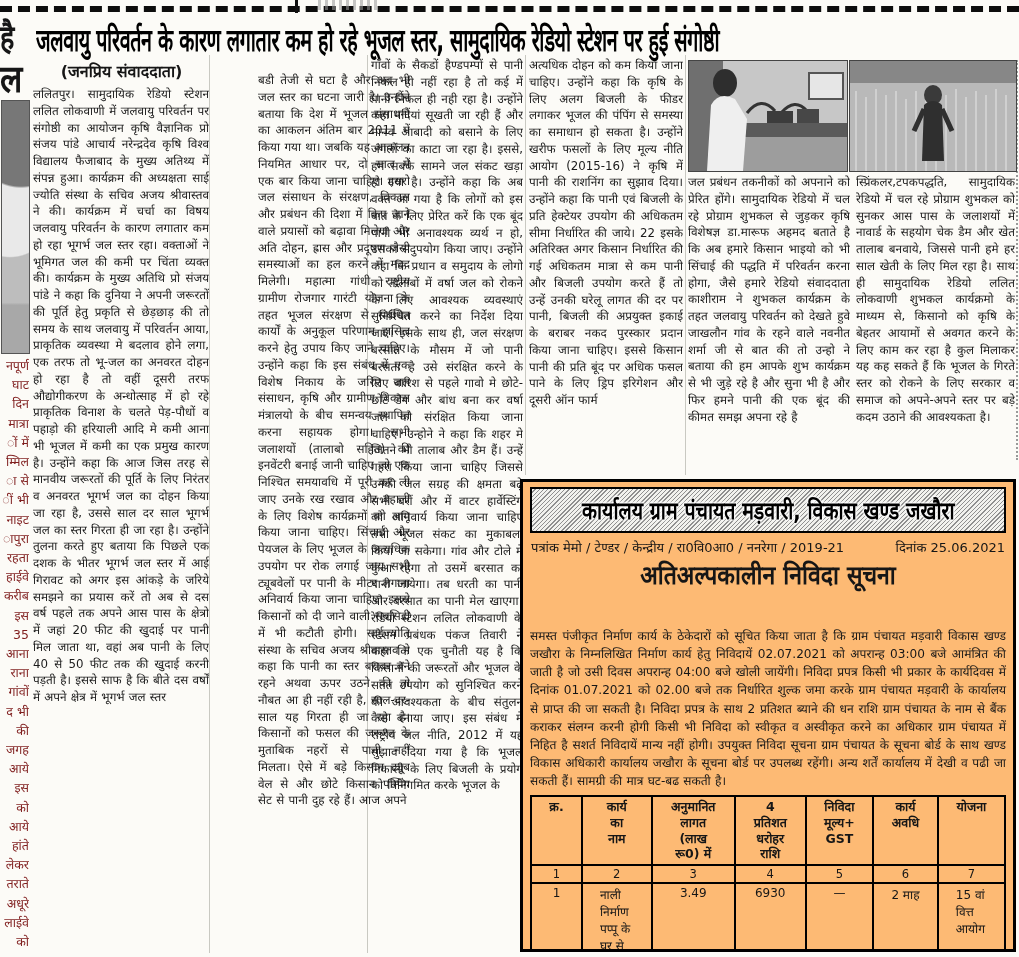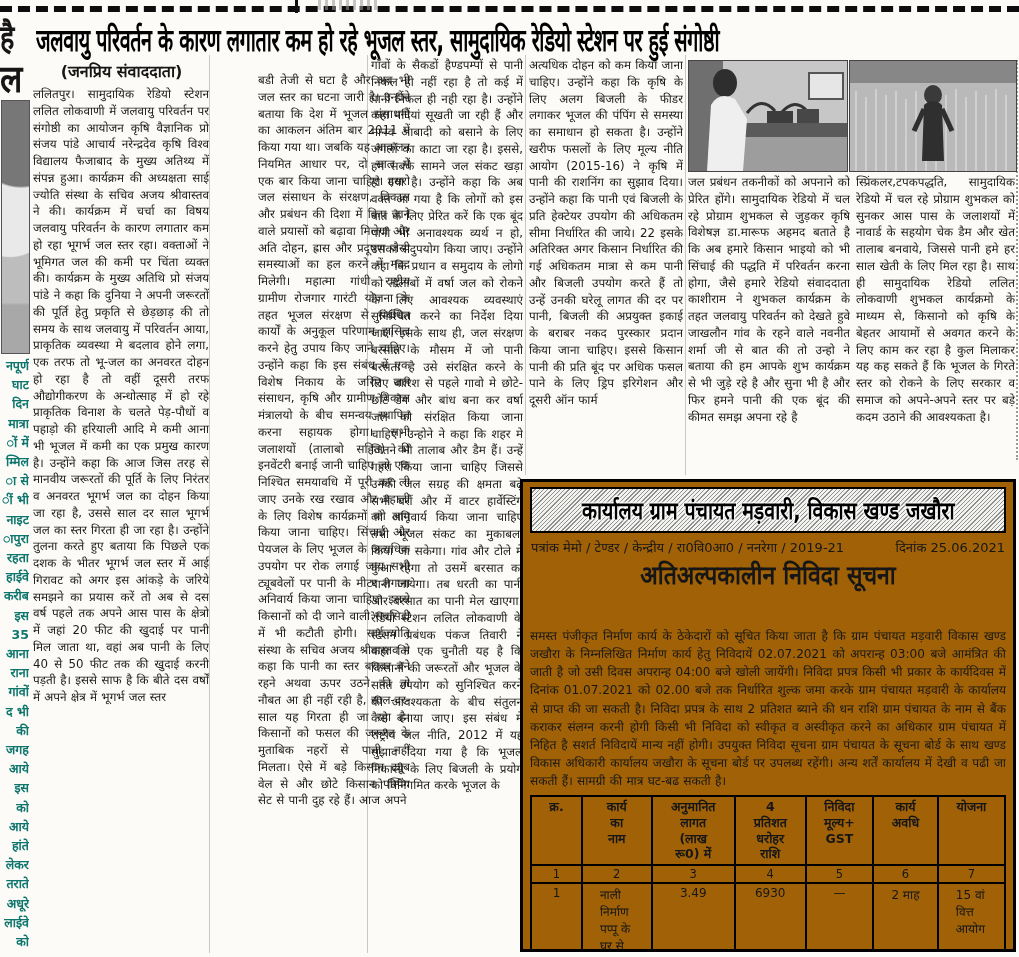--- a/index.html
+++ b/index.html
@@ -26,21 +26,21 @@
     transform:scaleY(1.25);transform-origin:left top;}
   .frag-la{position:absolute;top:52px;left:0px;width:30px;font-size:33px;font-weight:bold;
     transform:scaleY(1.15);transform-origin:left top;}
   .left-photo-frag{position:absolute;top:100px;left:1px;width:27px;height:252px;
     border:1px solid #555;
     background:
       radial-gradient(circle at 70% 15%, #777 0 22%, transparent 23%),
       radial-gradient(circle at 30% 45%, #e9e9e9 0 30%, transparent 31%),
       linear-gradient(180deg,#8f8f8f 0 18%,#cfcfcf 19% 55%,#bdbdbd 56% 80%,#a8a8a8 81% 100%);}
   .left-frags{position:absolute;top:356px;left:0;width:29px;height:596px;overflow:hidden;
-    font-size:12.5px;line-height:19.2px;text-align:right;white-space:pre-line;color:#0f766e;font-weight:bold;}
+    font-size:12.5px;line-height:19.2px;text-align:right;white-space:pre-line;color:#7f1d1d;}
 
   
   .byline{position:absolute;top:60px;left:33px;width:177px;text-align:center;
     font-weight:bold;font-size:16px;white-space:nowrap;overflow:hidden;}
   .col{position:absolute;text-align:justify;font-size:11.8px;line-height:1.42;
     overflow:hidden;color:#1a1a1a;word-spacing:0.5px;}
   .col1{left:33px; top:86px; width:176px;height:866px;}
   .col2{left:213px;top:72px; width:152px;height:896px;margin-left:45px;}
   .col3{left:371px;top:57px; width:152px;height:896px;}
   .col4{left:529px;top:57px; width:154px;height:406px;}
@@ -54,21 +54,21 @@
   .right-dots{position:absolute;right:1px;top:60px;height:400px;border-right:2px dotted #9a9a9a;}
 
   
   .photo{position:absolute;top:60px;height:110px;border:1px solid #444;overflow:hidden;}
   .photo-studio{left:688px;width:158px;}
   .photo-field{left:849px;width:166px;}
   .photo svg{display:block;}
 
   
   .tender{position:absolute;left:520px;top:479px;width:496px;height:473px;
-    border:3px solid #000;background:#a16207;box-sizing:border-box;padding:5px 7px;overflow:hidden;}
+    border:3px solid #000;background:#fdba74;box-sizing:border-box;padding:5px 7px;overflow:hidden;}
   .office-band{border:2px solid #000;height:42px;display:flex;align-items:center;justify-content:center;
     background:repeating-linear-gradient(135deg,#f2f2ee 0 2px,#8f8f8f 2px 3px);}
   .office-band span{font-weight:bold;font-size:21px;color:#000;white-space:nowrap;
     transform:scale(0.93,1.15);
     text-shadow:0 0 2px #fff,0 0 3px #fff,1px 1px 2px #fff,-1px -1px 2px #fff;}
   .memo-row{display:flex;justify-content:space-between;align-items:baseline;
     font-size:13px;margin:5px 1px 2px 1px;}
   .notice-title{text-align:center;font-weight:bold;font-size:23px;margin:1px 0 4px 0;
     transform:scaleY(1.12);}
   .notice-body{font-size:12.1px;line-height:1.5;text-align:justify;word-spacing:0.4px;margin-top:37px;}

